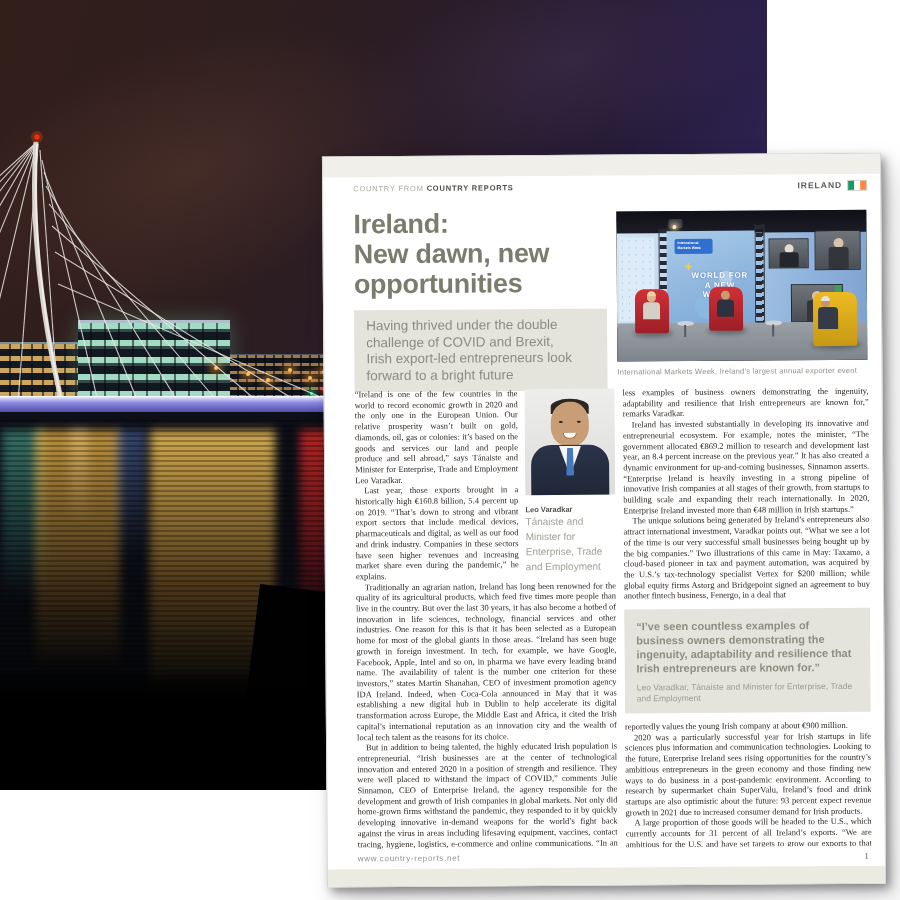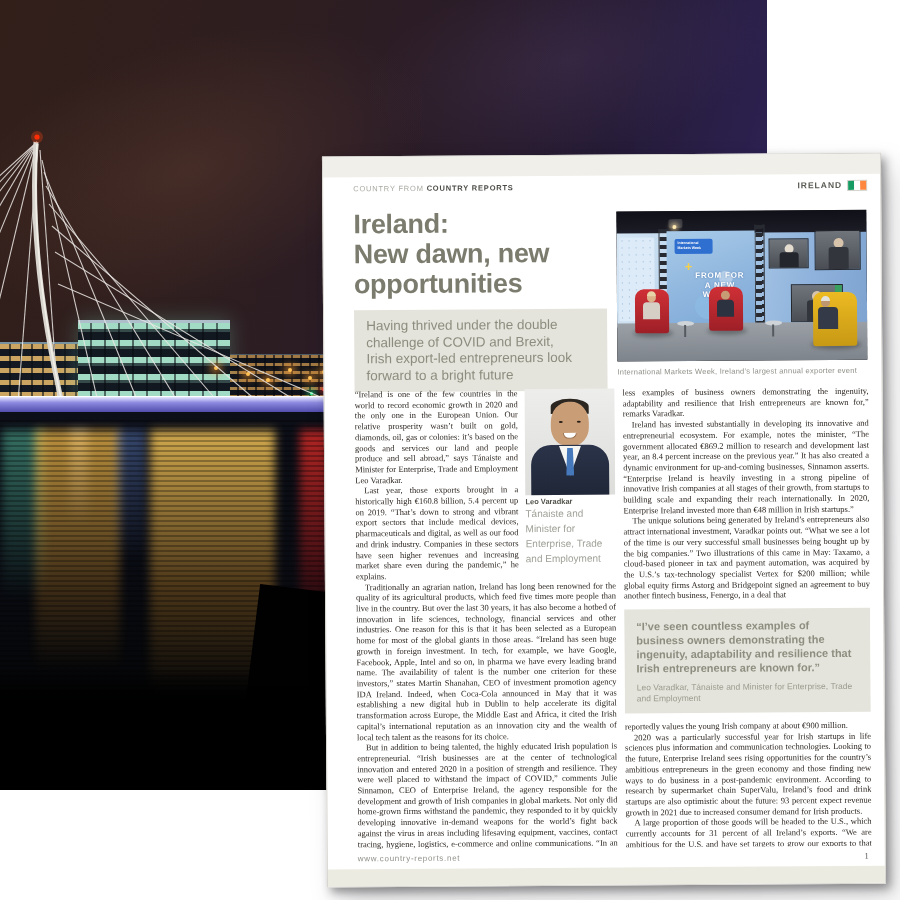--- a/index.html
+++ b/index.html
@@ -138,21 +138,21 @@
     clip-path:polygon(0 0,100% 0,50% 100%);}
   .v-tie{position:absolute;left:41px;top:59px;width:8px;height:28px;background:#4679bc;
     clip-path:polygon(15% 0,85% 0,100% 100%,0 100%);}
   .v-head{position:absolute;left:26px;top:13px;width:38px;height:44px;border-radius:46% 46% 42% 42%;
     background:#c99d76;}
   .v-hair{position:absolute;left:26px;top:10px;width:38px;height:15px;border-radius:50% 50% 0 0;
     background:#2c2621;}
   .v-eye{position:absolute;width:4px;height:2px;border-radius:50%;background:#2a2018;}
   .v-smile{position:absolute;left:38px;top:44px;width:14px;height:6px;border-radius:0 0 10px 10px;background:#fff;
     border:1px solid #9a6f4d;border-top:none;box-sizing:border-box;}
-  .cap-name{margin-top:2px;font-size:7.5px;font-weight:bold;color:#52524c;line-height:9px;}
+  .cap-name{margin-top:10px;font-size:7.5px;font-weight:bold;color:#52524c;line-height:9px;}
   .cap-role{font-size:10px;color:#a0a098;line-height:15px;}
 </style>
 </head>
 <body>
 
 <div class="abs photo">
   <div class="abs cloud1"></div>
   <div class="abs cloud3"></div>
   <div class="abs cloud2"></div>
 
@@ -246,21 +246,21 @@
     <div class="abs truss tr2"></div>
     <div class="abs screen">
       <div class="abs scr-c1"></div>
       <div class="abs scr-c2"></div>
       <div class="abs badge">
         <div>International</div>
         <div>Markets Week</div>
       </div>
       <div class="abs plus">+</div>
       <div class="abs scr-text">
-        <div>FROM FOR</div>
+        <div>WORLD FOR</div>
         <div>A NEW</div>
         <div>WORLD</div>
       </div>
     </div>
     <div class="abs vtile vt1">
       <div class="vhead" style="left:15px;top:5px;width:9px;height:9px;background:#e4ddcf"></div>
       <div class="vbody" style="left:10px;top:13px;width:19px;height:17px;background:#23262c"></div>
     </div>
     <div class="abs vtile vt2">
       <div class="vhead" style="left:18px;top:7px;width:10px;height:10px"></div>

